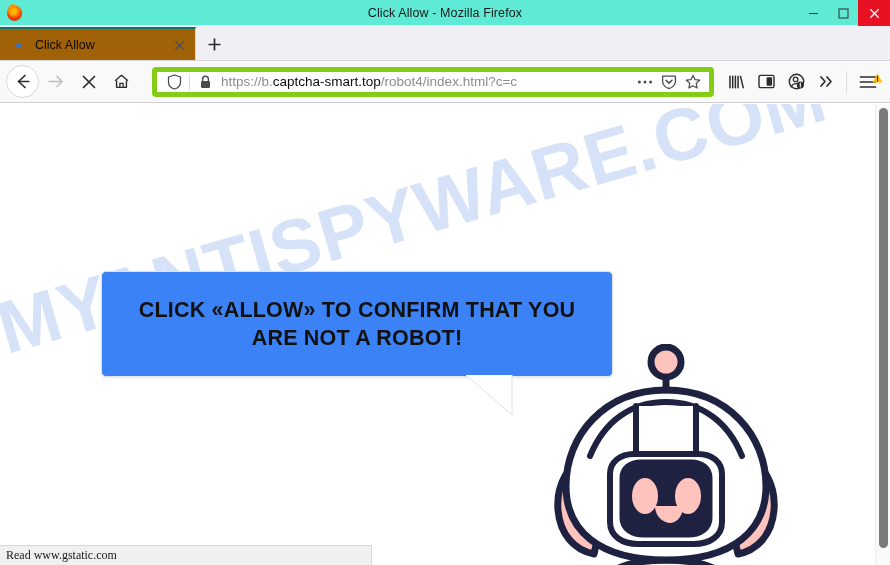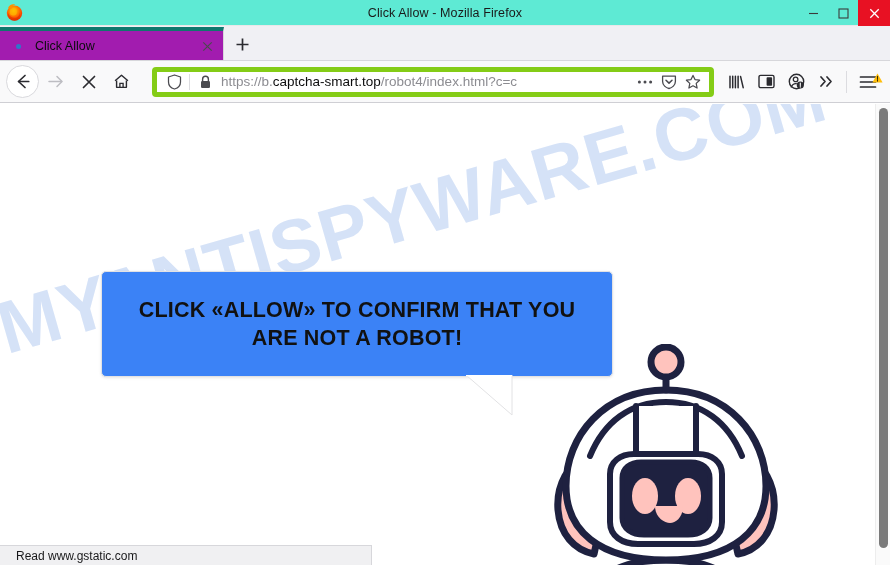--- a/index.html
+++ b/index.html
@@ -42,25 +42,25 @@
     display: flex; align-items: flex-end;
     position: relative;
   }
   .tabbar::after {
     content: ""; position: absolute; left: 0; right: 0; bottom: 0;
     height: 1px; background: #d7d7db;
   }
   .tab {
     position: relative;
     height: 34px;
-    width: 224px;
-    background: #a21caf;
+    width: 196px;
+    background: #a16207;
     display: flex; align-items: center;
     padding: 0 6px 0 10px;
-    border-top: 4px solid #0f766e;
+    border-top: 2px solid #0f766e;
     border-right: 1px solid #d7d7db;
   }
   .tab-favicon {
     width: 16px; height: 16px;
     display: flex; align-items: center; justify-content: center;
     flex: 0 0 16px;
   }
   .tab-favicon .dot { width: 5px; height: 5px; border-radius: 50%; background: #2f77c9; }
   .tab-title {
     flex: 1 1 auto;
@@ -185,23 +185,24 @@
   
   .statusbar {
     position: absolute;
     left: 0; bottom: 0;
     height: 20px;
     min-width: 372px;
     background: #f0f0f2;
     border-top: 1px solid #d7d7db;
     border-right: 1px solid #d7d7db;
     display: flex; align-items: center;
-    padding: 0 16px;
+    padding: 0 6px;
     font-size: 12px;
     color: #18181a;
+    font-family: Liberation Serif, serif;
   }
 
   
   .scrollbar {
     position: absolute;
     right: 0; top: 104px; bottom: 0;
     width: 15px;
     background: #fafafa;
     border-left: 1px solid #ededed;
   }

